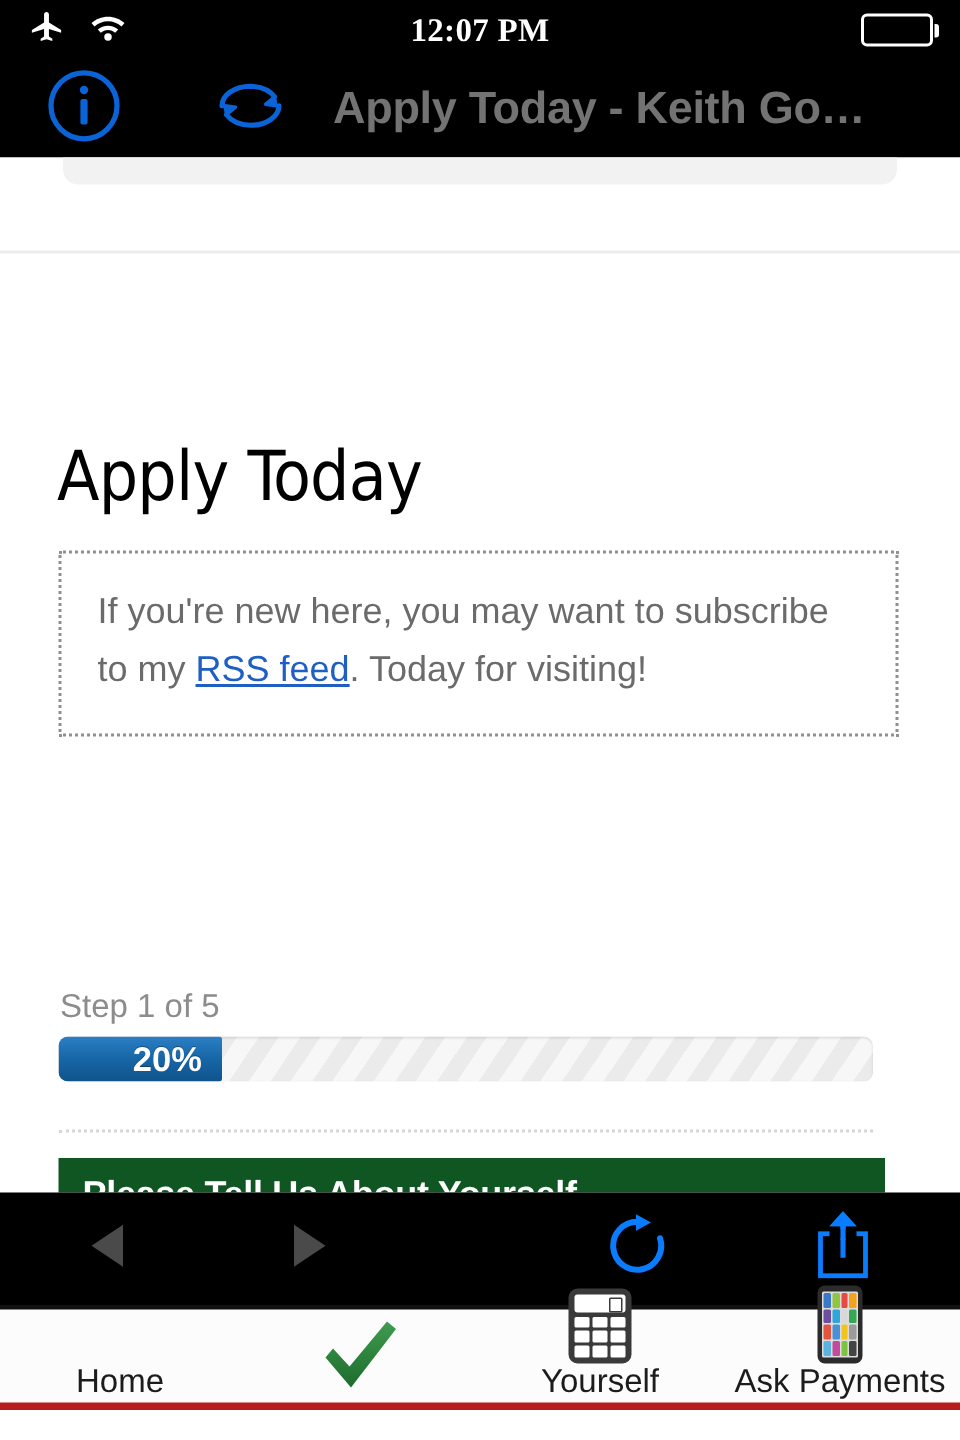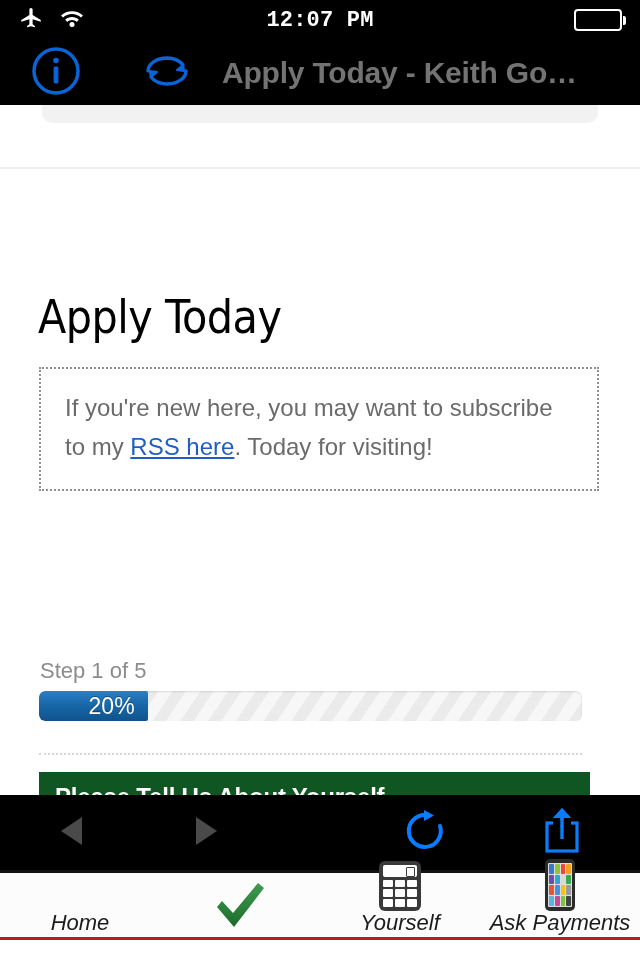--- a/index.html
+++ b/index.html
@@ -16,21 +16,21 @@
     position:absolute; left:0; top:0; width:640px; height:40px;
     background:#000; color:#fff;
     display:flex; align-items:center;
   }
   #status-left { position:absolute; left:18px; top:0; height:40px; display:flex; align-items:center; gap:14px; }
   .sb-icon { display:block; }
   #status-time {
     position:absolute; left:0; top:0; width:640px; height:40px;
     display:flex; align-items:center; justify-content:center;
     font-size:22px; font-weight:bold; letter-spacing:0.2px;
-    font-family:Liberation Mono, monospace;
+    font-family:Liberation Serif, serif;
   }
   #status-right { position:absolute; right:14px; top:0; height:40px; display:flex; align-items:center; }
   .battery-body {
     width:48px; height:22px; border:2px solid #fff; border-radius:4px;
     padding:2px; display:block;
   }
   .battery-fill { width:100%; height:100%; background:#fff; border-radius:1px; }
   .battery-nub { width:3px; height:9px; background:#fff; border-radius:0 2px 2px 0; margin-left:1px; }
 
   
@@ -90,21 +90,21 @@
     box-shadow:inset 0 1px 2px rgba(0,0,0,0.12), 0 1px 0 #fff;
     overflow:hidden;
   }
   #progress-fill {
     position:absolute; left:0; top:0; height:30px; width:20%;
     background:linear-gradient(to bottom,#2b7fc4 0%,#1767a8 48%,#10538c 100%);
     border-radius:6px 2px 2px 6px;
     display:flex; align-items:center; justify-content:flex-end;
   }
   #progress-text {
-    font-size:23px; font-weight:normal; color:#fff;
+    font-size:23px; font-weight:bold; color:#fff;
     padding-right:13px;
     text-shadow:0 -1px 0 rgba(0,0,0,0.35);
   }
 
   #dotted-rule {
     position:absolute; left:39px; top:648px; width:543px; height:0;
     border-top:2px dotted #d6d6d6;
   }
 
   #section-header {
@@ -126,23 +126,22 @@
   #tb-back { left:52px; }
   #tb-forward { left:182px; }
   #tb-reload { left:400px; }
   #tb-share { left:538px; }
 
   
   #tab-bar {
     position:absolute; left:0; top:870px; width:640px; height:70px;
     background:#fcfcfc;
     border-top:3px solid #111;
-    border-bottom:3px solid #b91c1c;
+    border-bottom:5px solid #b91c1c;
     display:flex;
-    font-style:italic;
   }
   .tab-item {
     flex:1; position:relative;
     display:flex; flex-direction:column; align-items:center; justify-content:flex-end;
     padding-bottom:2px;
   }
   .tab-icon { height:56px; display:flex; align-items:center; justify-content:center; }
   .tab-label { font-size:22px; color:#1c1c1c; line-height:1.1; }
 
   
@@ -205,21 +204,21 @@
     <div id="nav-title">Apply Today - Keith Go…</div>
   </div>
 
   <div id="web-content">
     <div id="top-card"></div>
     <div id="content-divider"></div>
 
     <h1 id="page-title">Apply Today</h1>
 
     <div id="rss-notice">
-      <span>If you're new here, you may want to subscribe to my </span><a id="rss-link" href="#">RSS here</a><span>. Today for visiting!</span>
+      <span>If you're new here, you may want to subscribe to my </span><a id="rss-link" href="#">RSS feed</a><span>. Today for visiting!</span>
     </div>
 
     <div id="step-label">Step 1 of 5</div>
 
     <div id="progress-track">
       <div id="progress-fill" style="width: 20%;">
         <span id="progress-text">20%</span>
       </div>
     </div>
 

